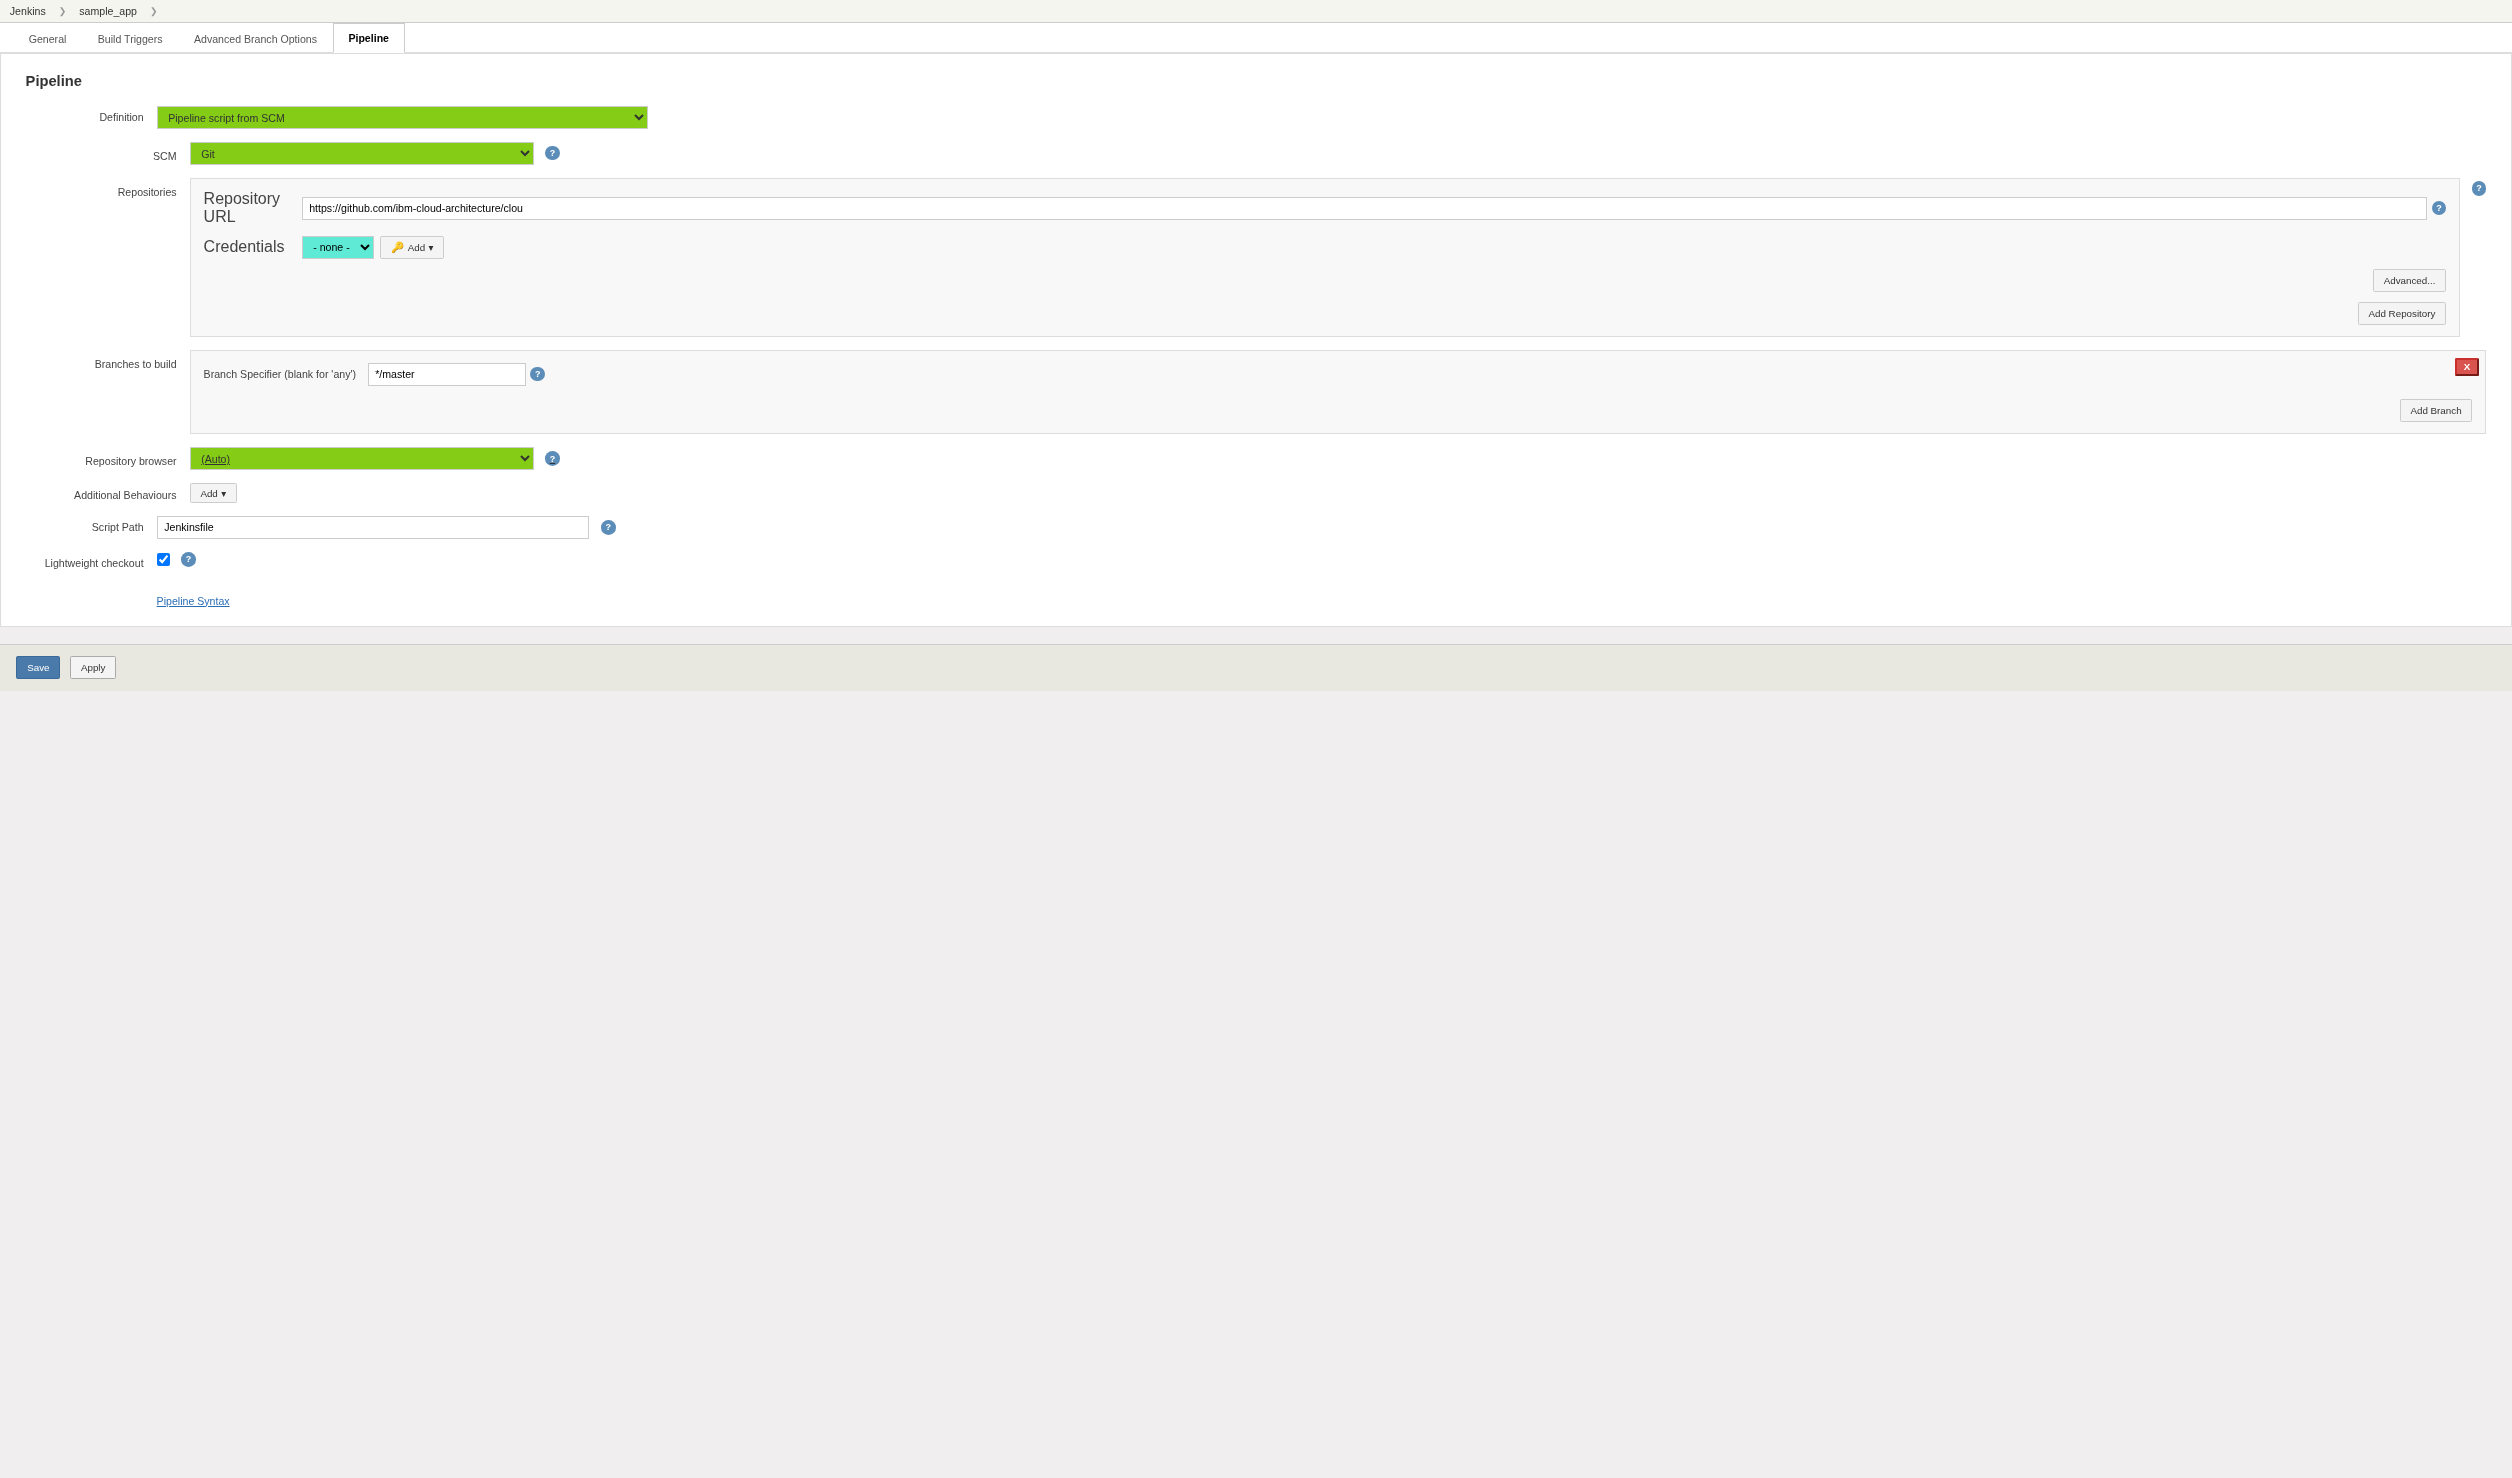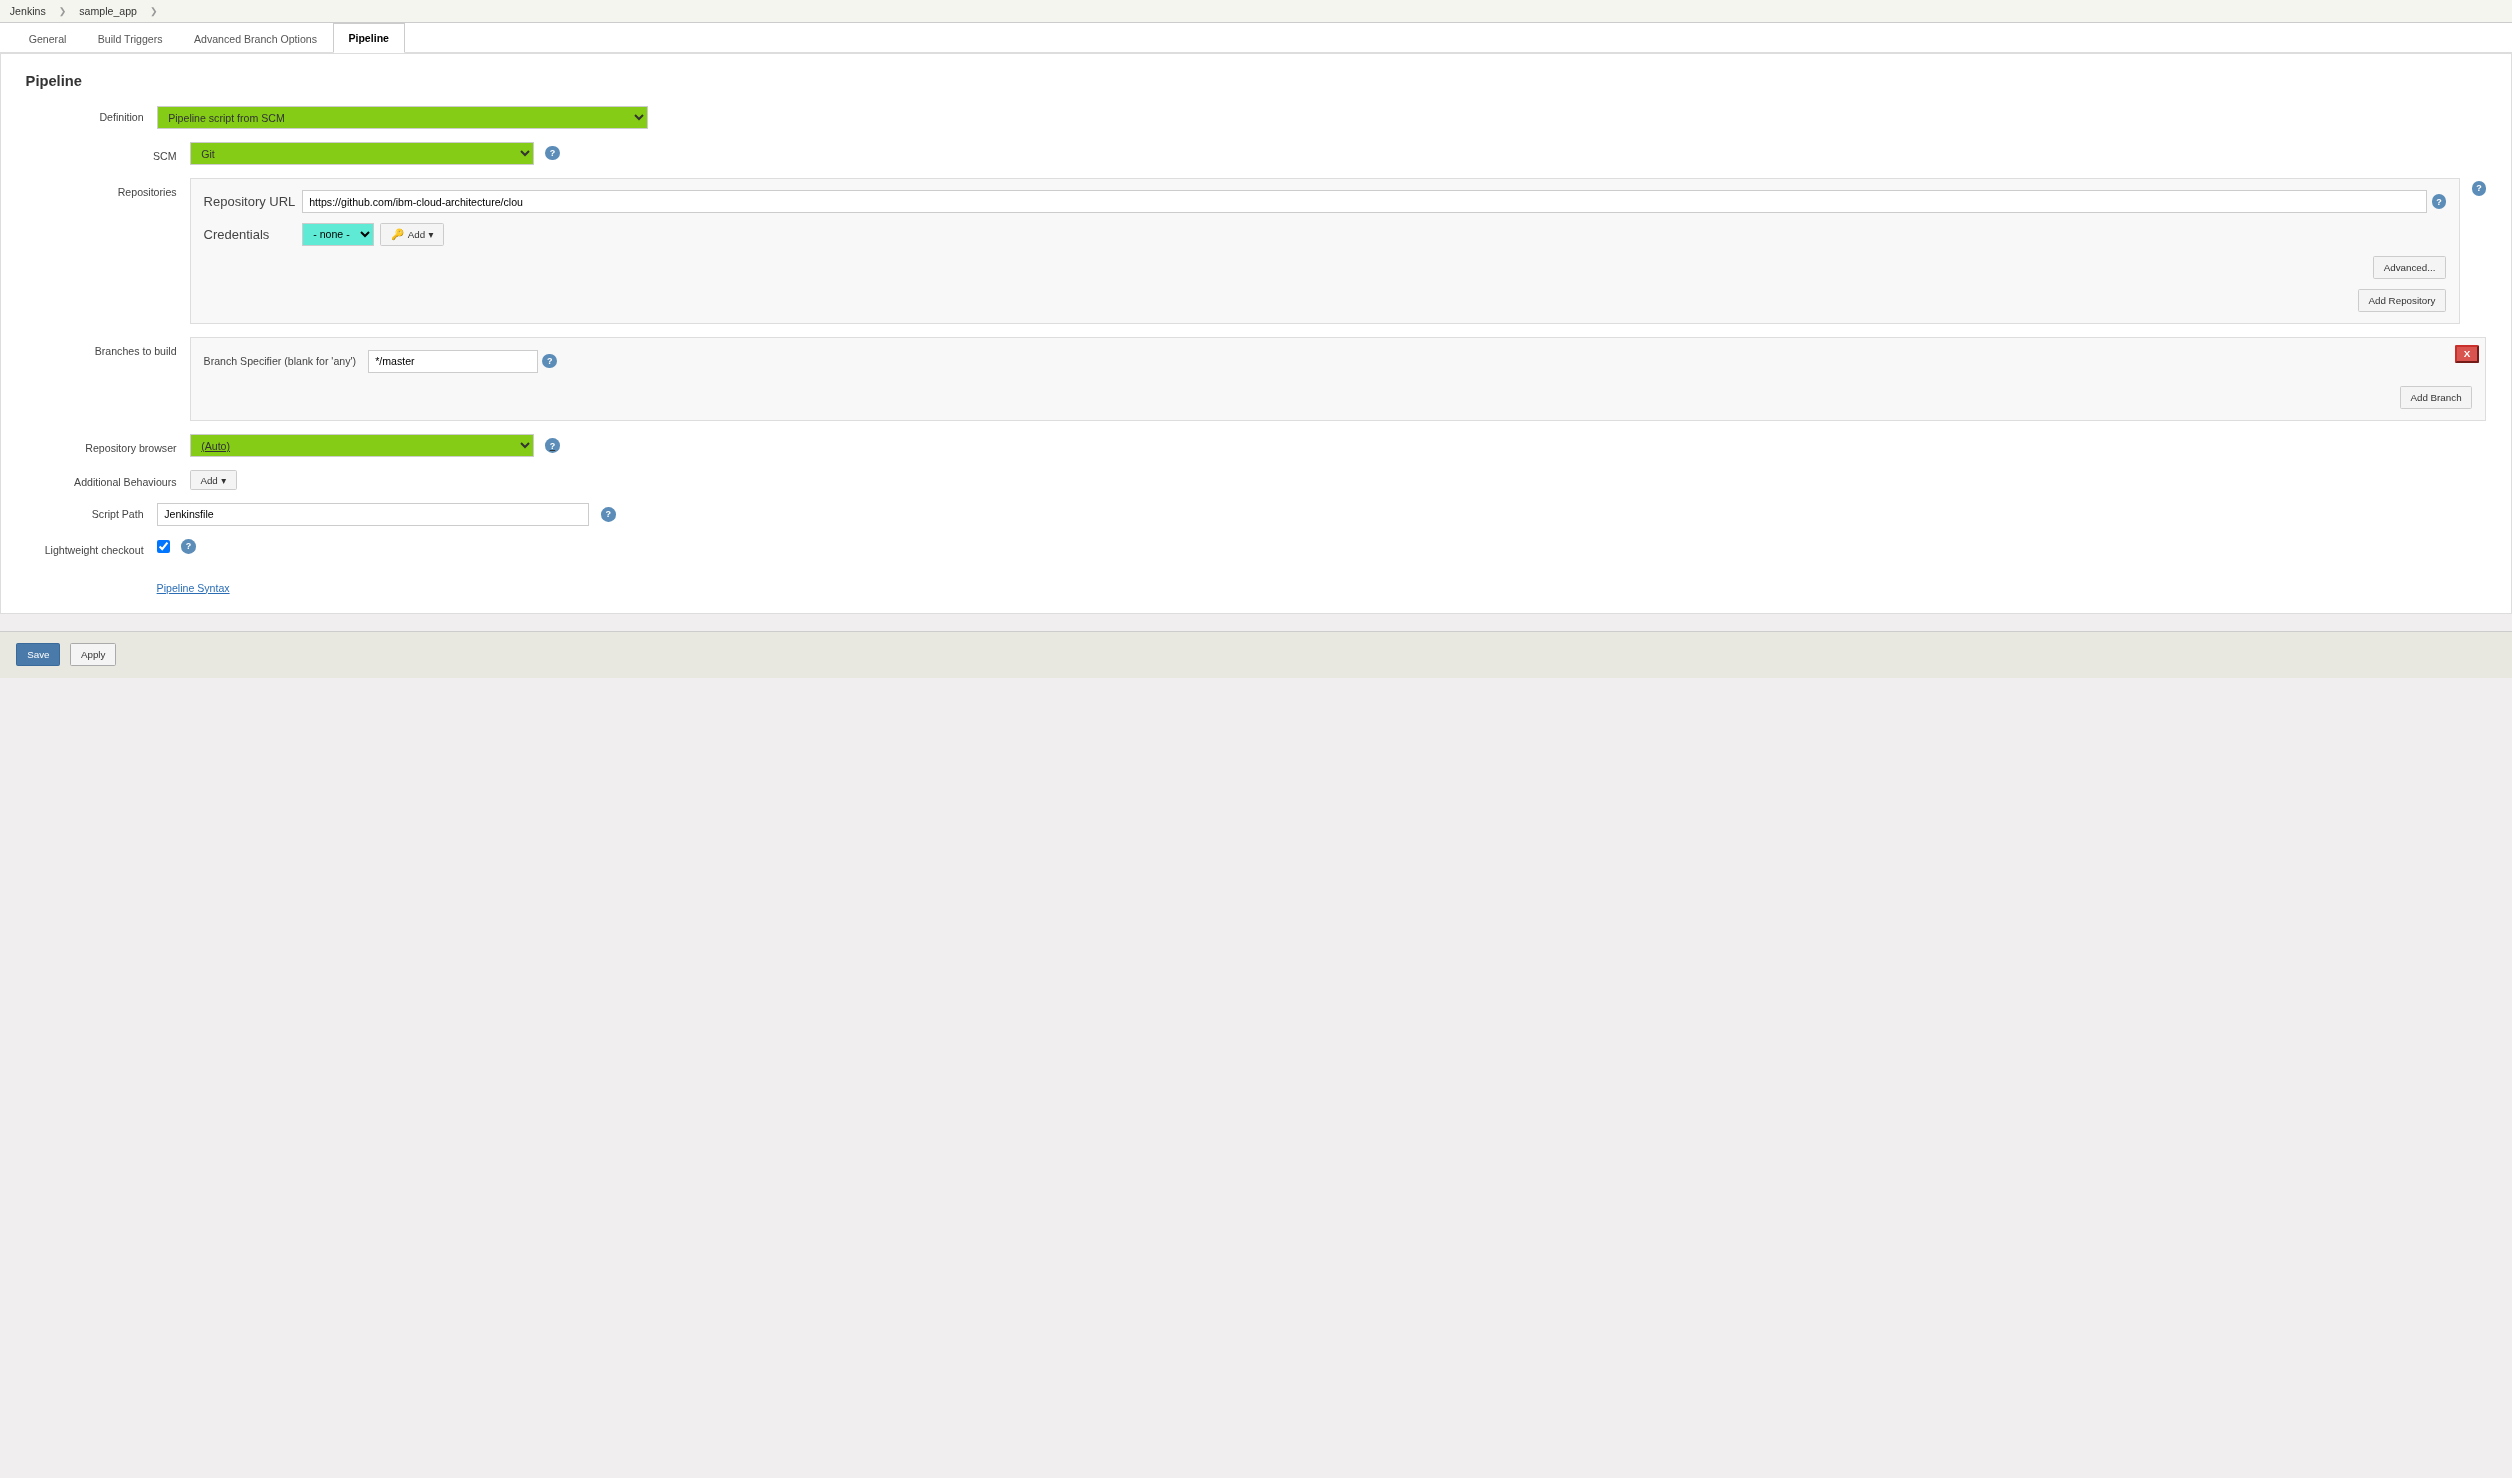--- a/index.html
+++ b/index.html
@@ -116,21 +116,21 @@
       width: 100%;
     }
     .repo-row {
       display: flex;
       align-items: center;
       margin-bottom: 9.8px;
     }
     .repo-label {
       width: 98px;
       min-width: 98px;
-      font-size: 13px;
+      font-size: 16px;
       color: #444;
     }
     .repo-url-input {
       flex: 1;
       padding: 3.3px 6.6px;
       font-size: 10.6px;
       border: 0.8px solid #ccc;
       background: #fff;
       height: 23px;
     }
@@ -204,21 +204,21 @@
       min-width: 164px;
       font-size: 10.6px;
       color: #444;
     }
     .branch-input {
       padding: 3.3px 6.6px;
       font-size: 10.6px;
       border: 0.8px solid #ccc;
       background: #fff;
       height: 23px;
-      width: 170px;
+      width: 158px;
     }
     .add-branch-btn {
       float: right;
       margin-top: 3.3px;
     }
     .script-path-input {
       width: 100%;
       padding: 3.3px 6.6px;
       font-size: 10.6px;
       border: 0.8px solid #ccc;

